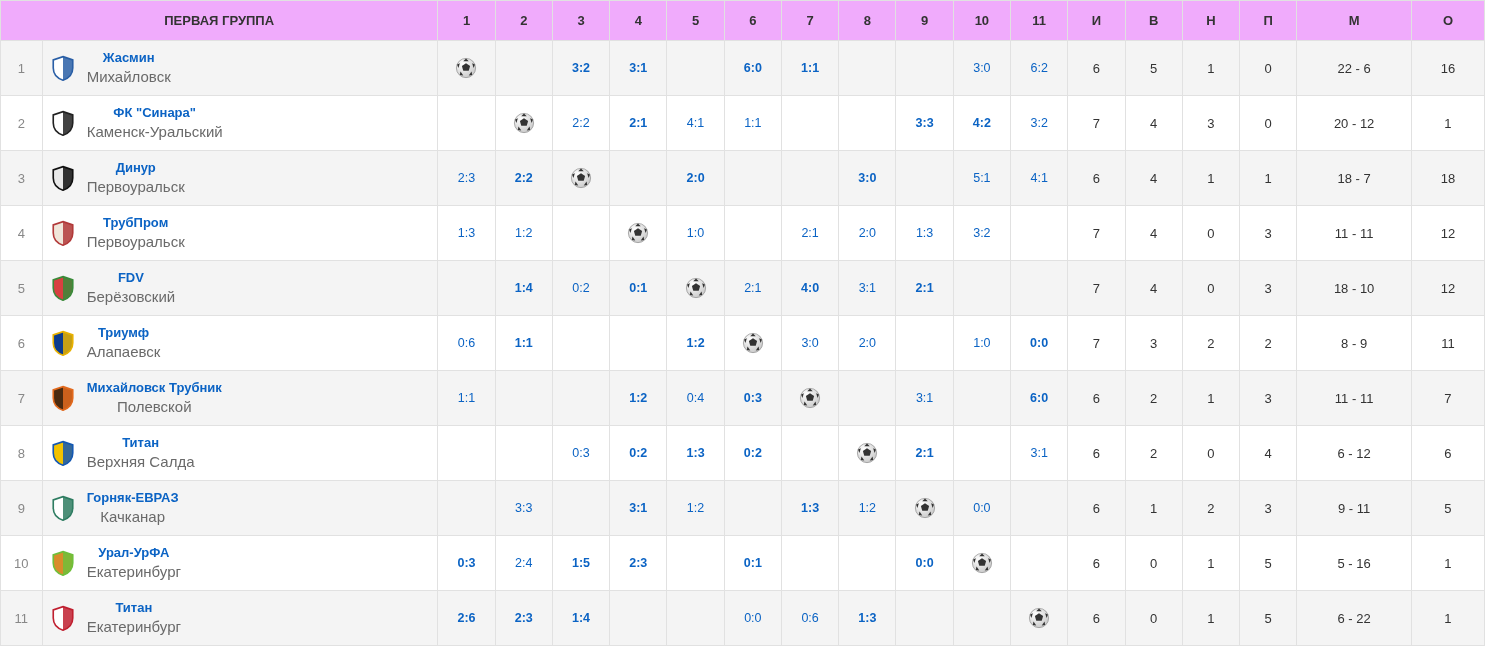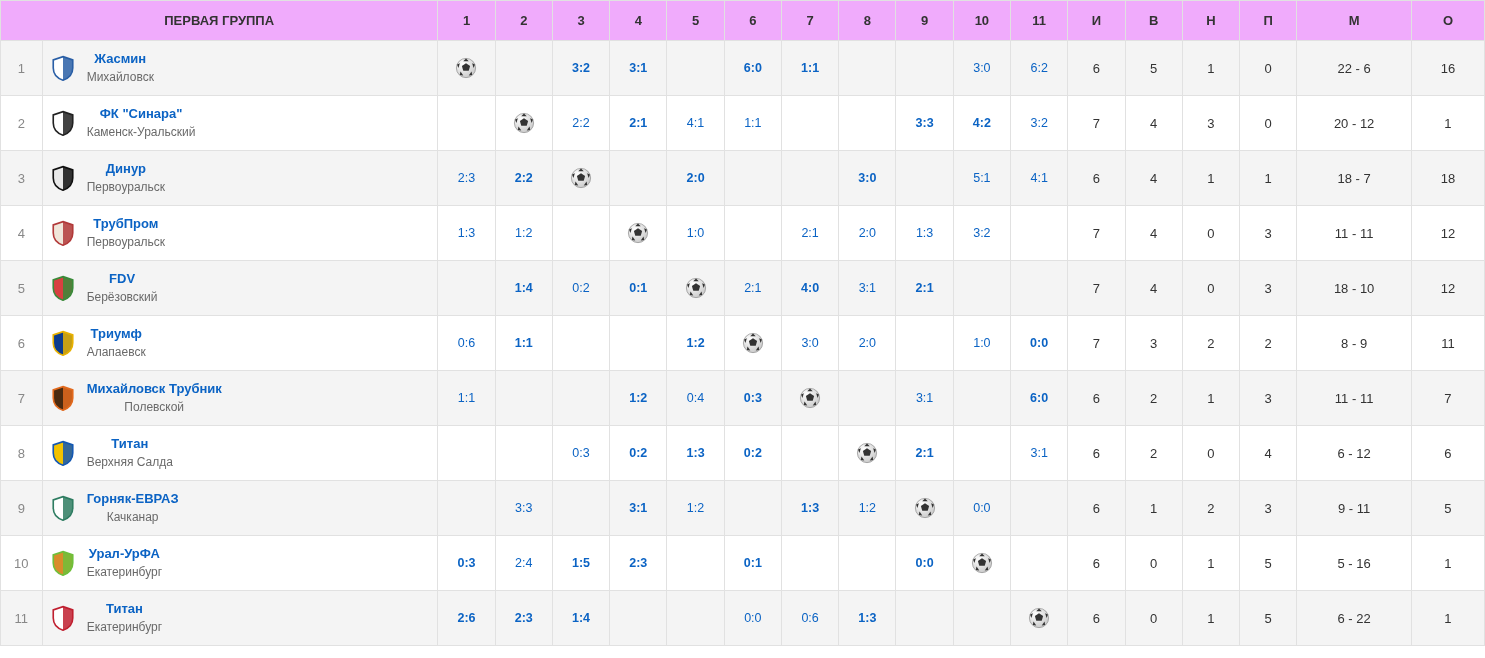--- a/index.html
+++ b/index.html
@@ -67,21 +67,21 @@
   .team-logo svg { width: 26px; height: 26px; }
   .team-text { line-height: 1.25; }
   .team-name {
     color: #0b63c4;
     font-weight: bold;
     font-size: 13px;
     cursor: pointer;
   }
   .team-city {
     color: #6a6a6a;
-    font-size: 12px;
+    font-size: 15px;
     margin-top: 2px;
   }
 
   td.score {
     color: #0b63c4;
     font-size: 12.5px;
     cursor: pointer;
   }
   td.score.bold { font-weight: bold; }
   td.score.empty { cursor: default; }

